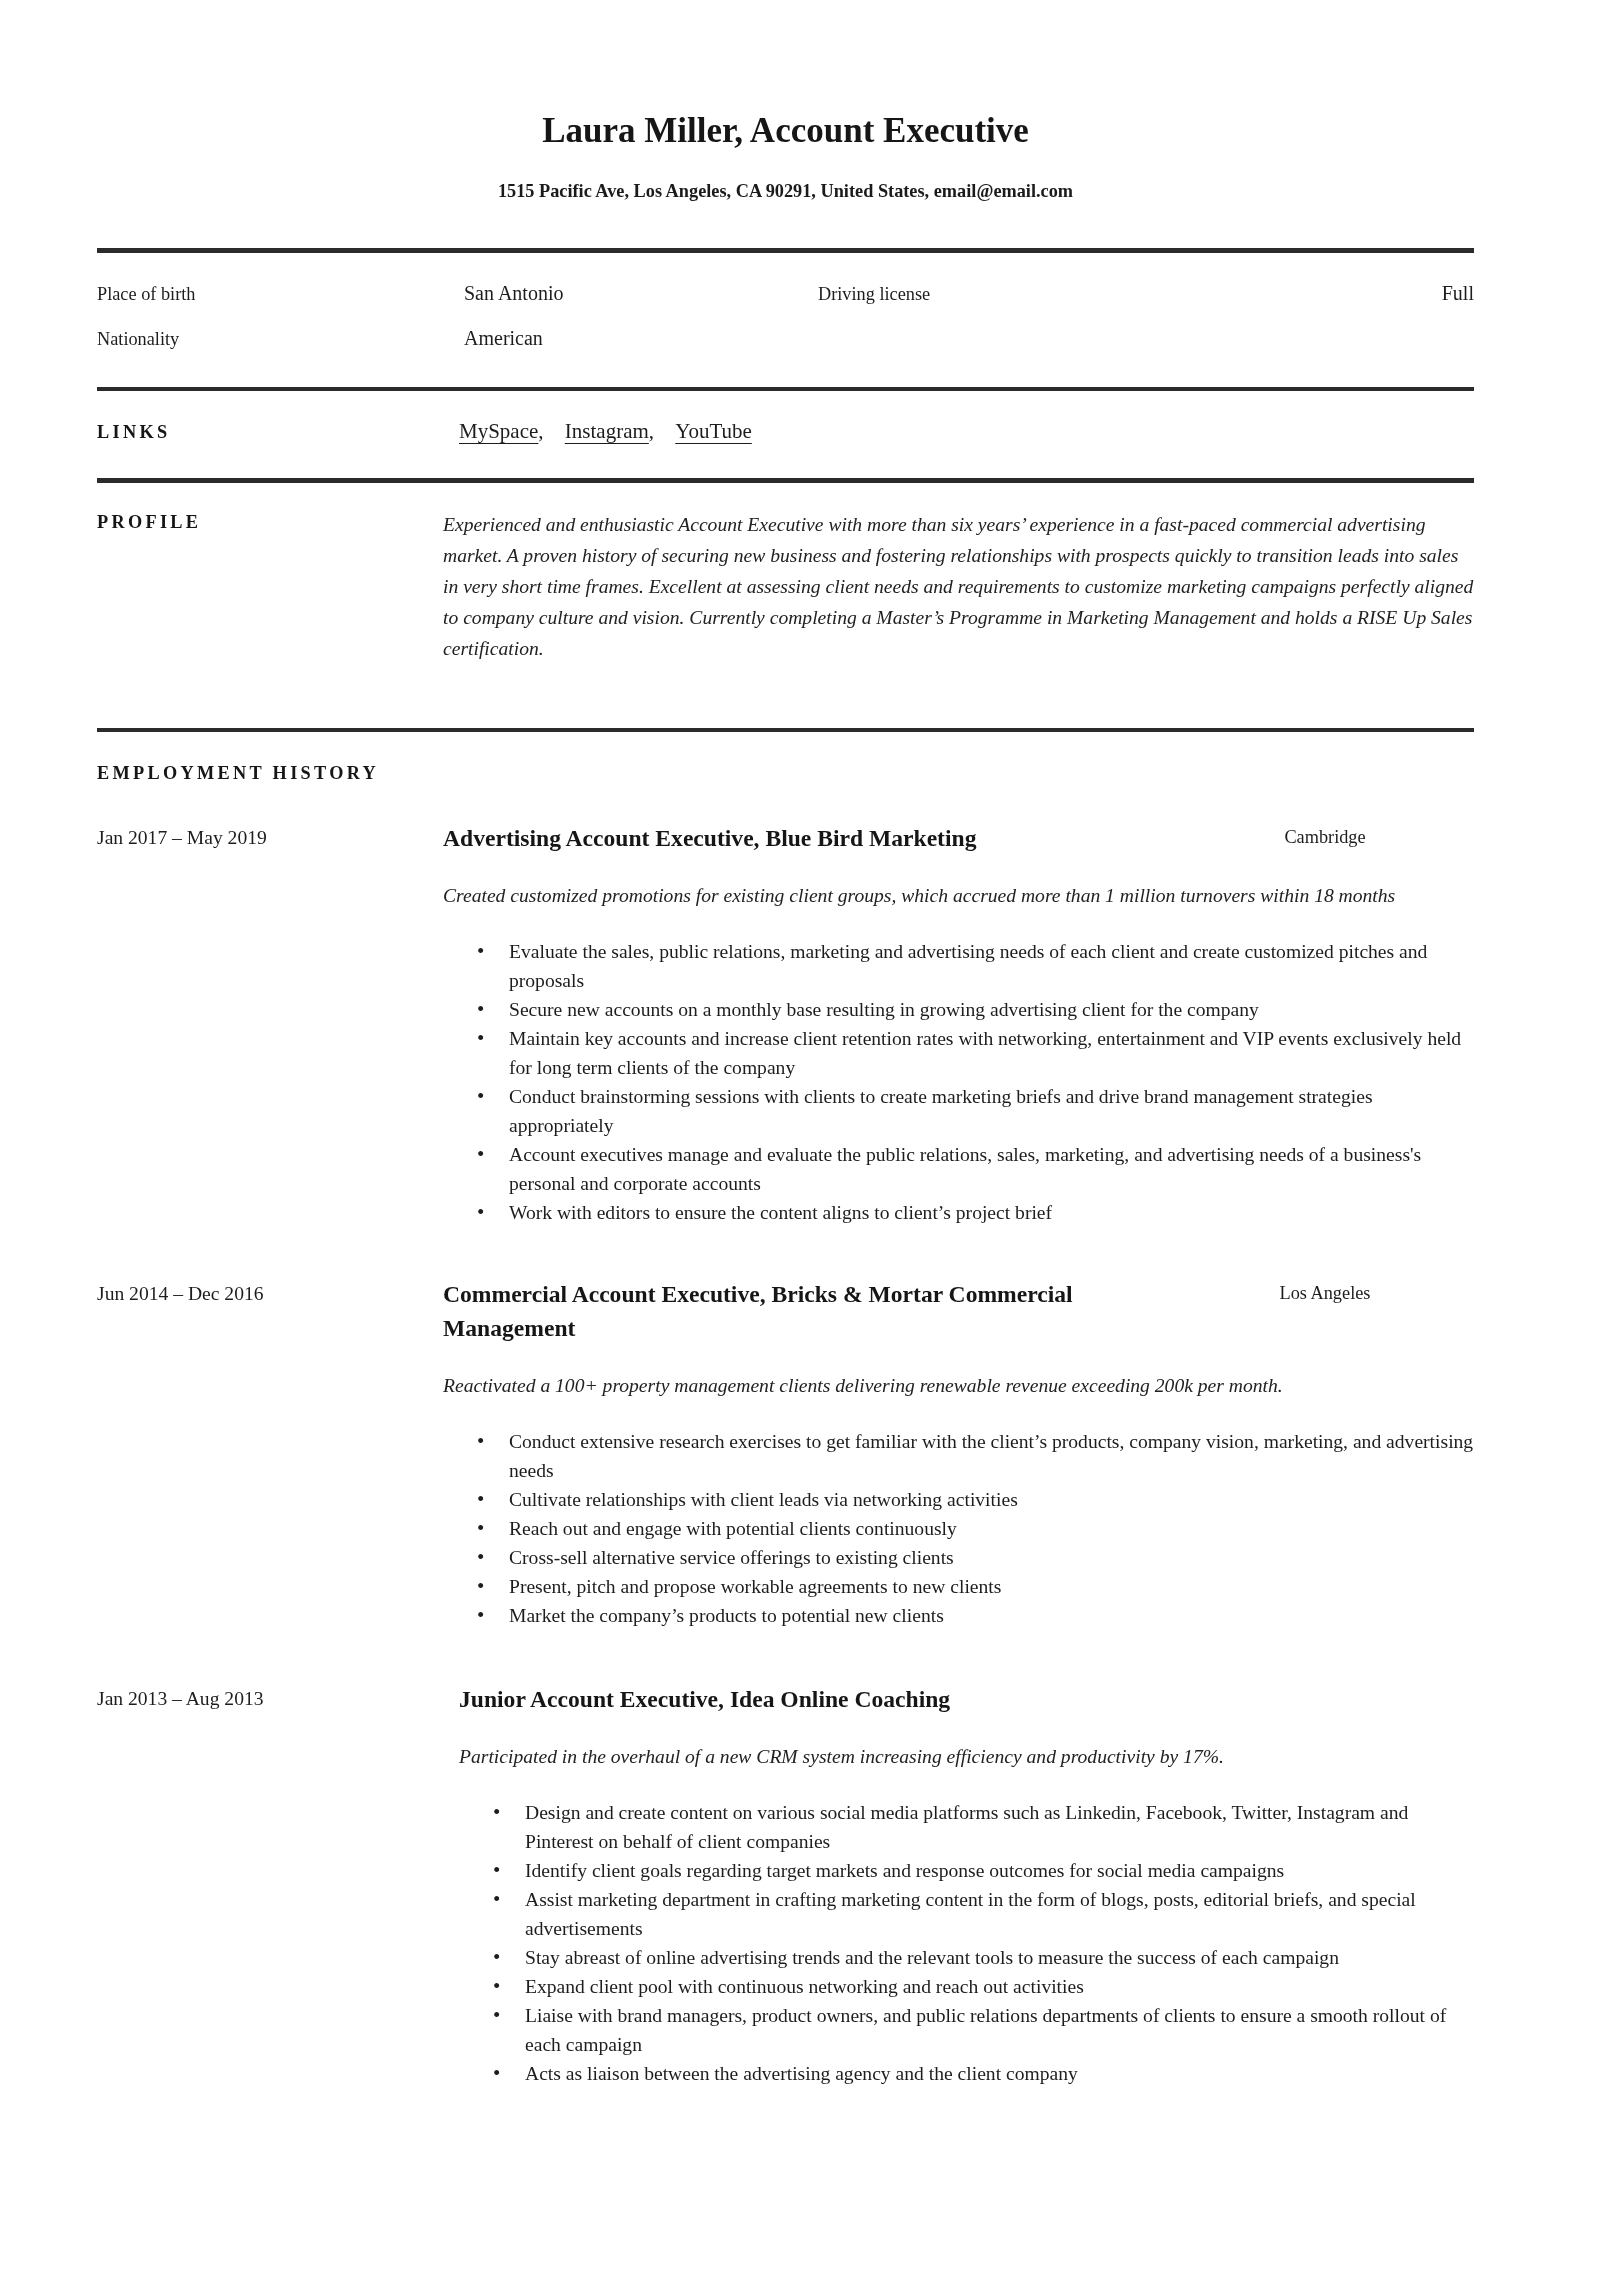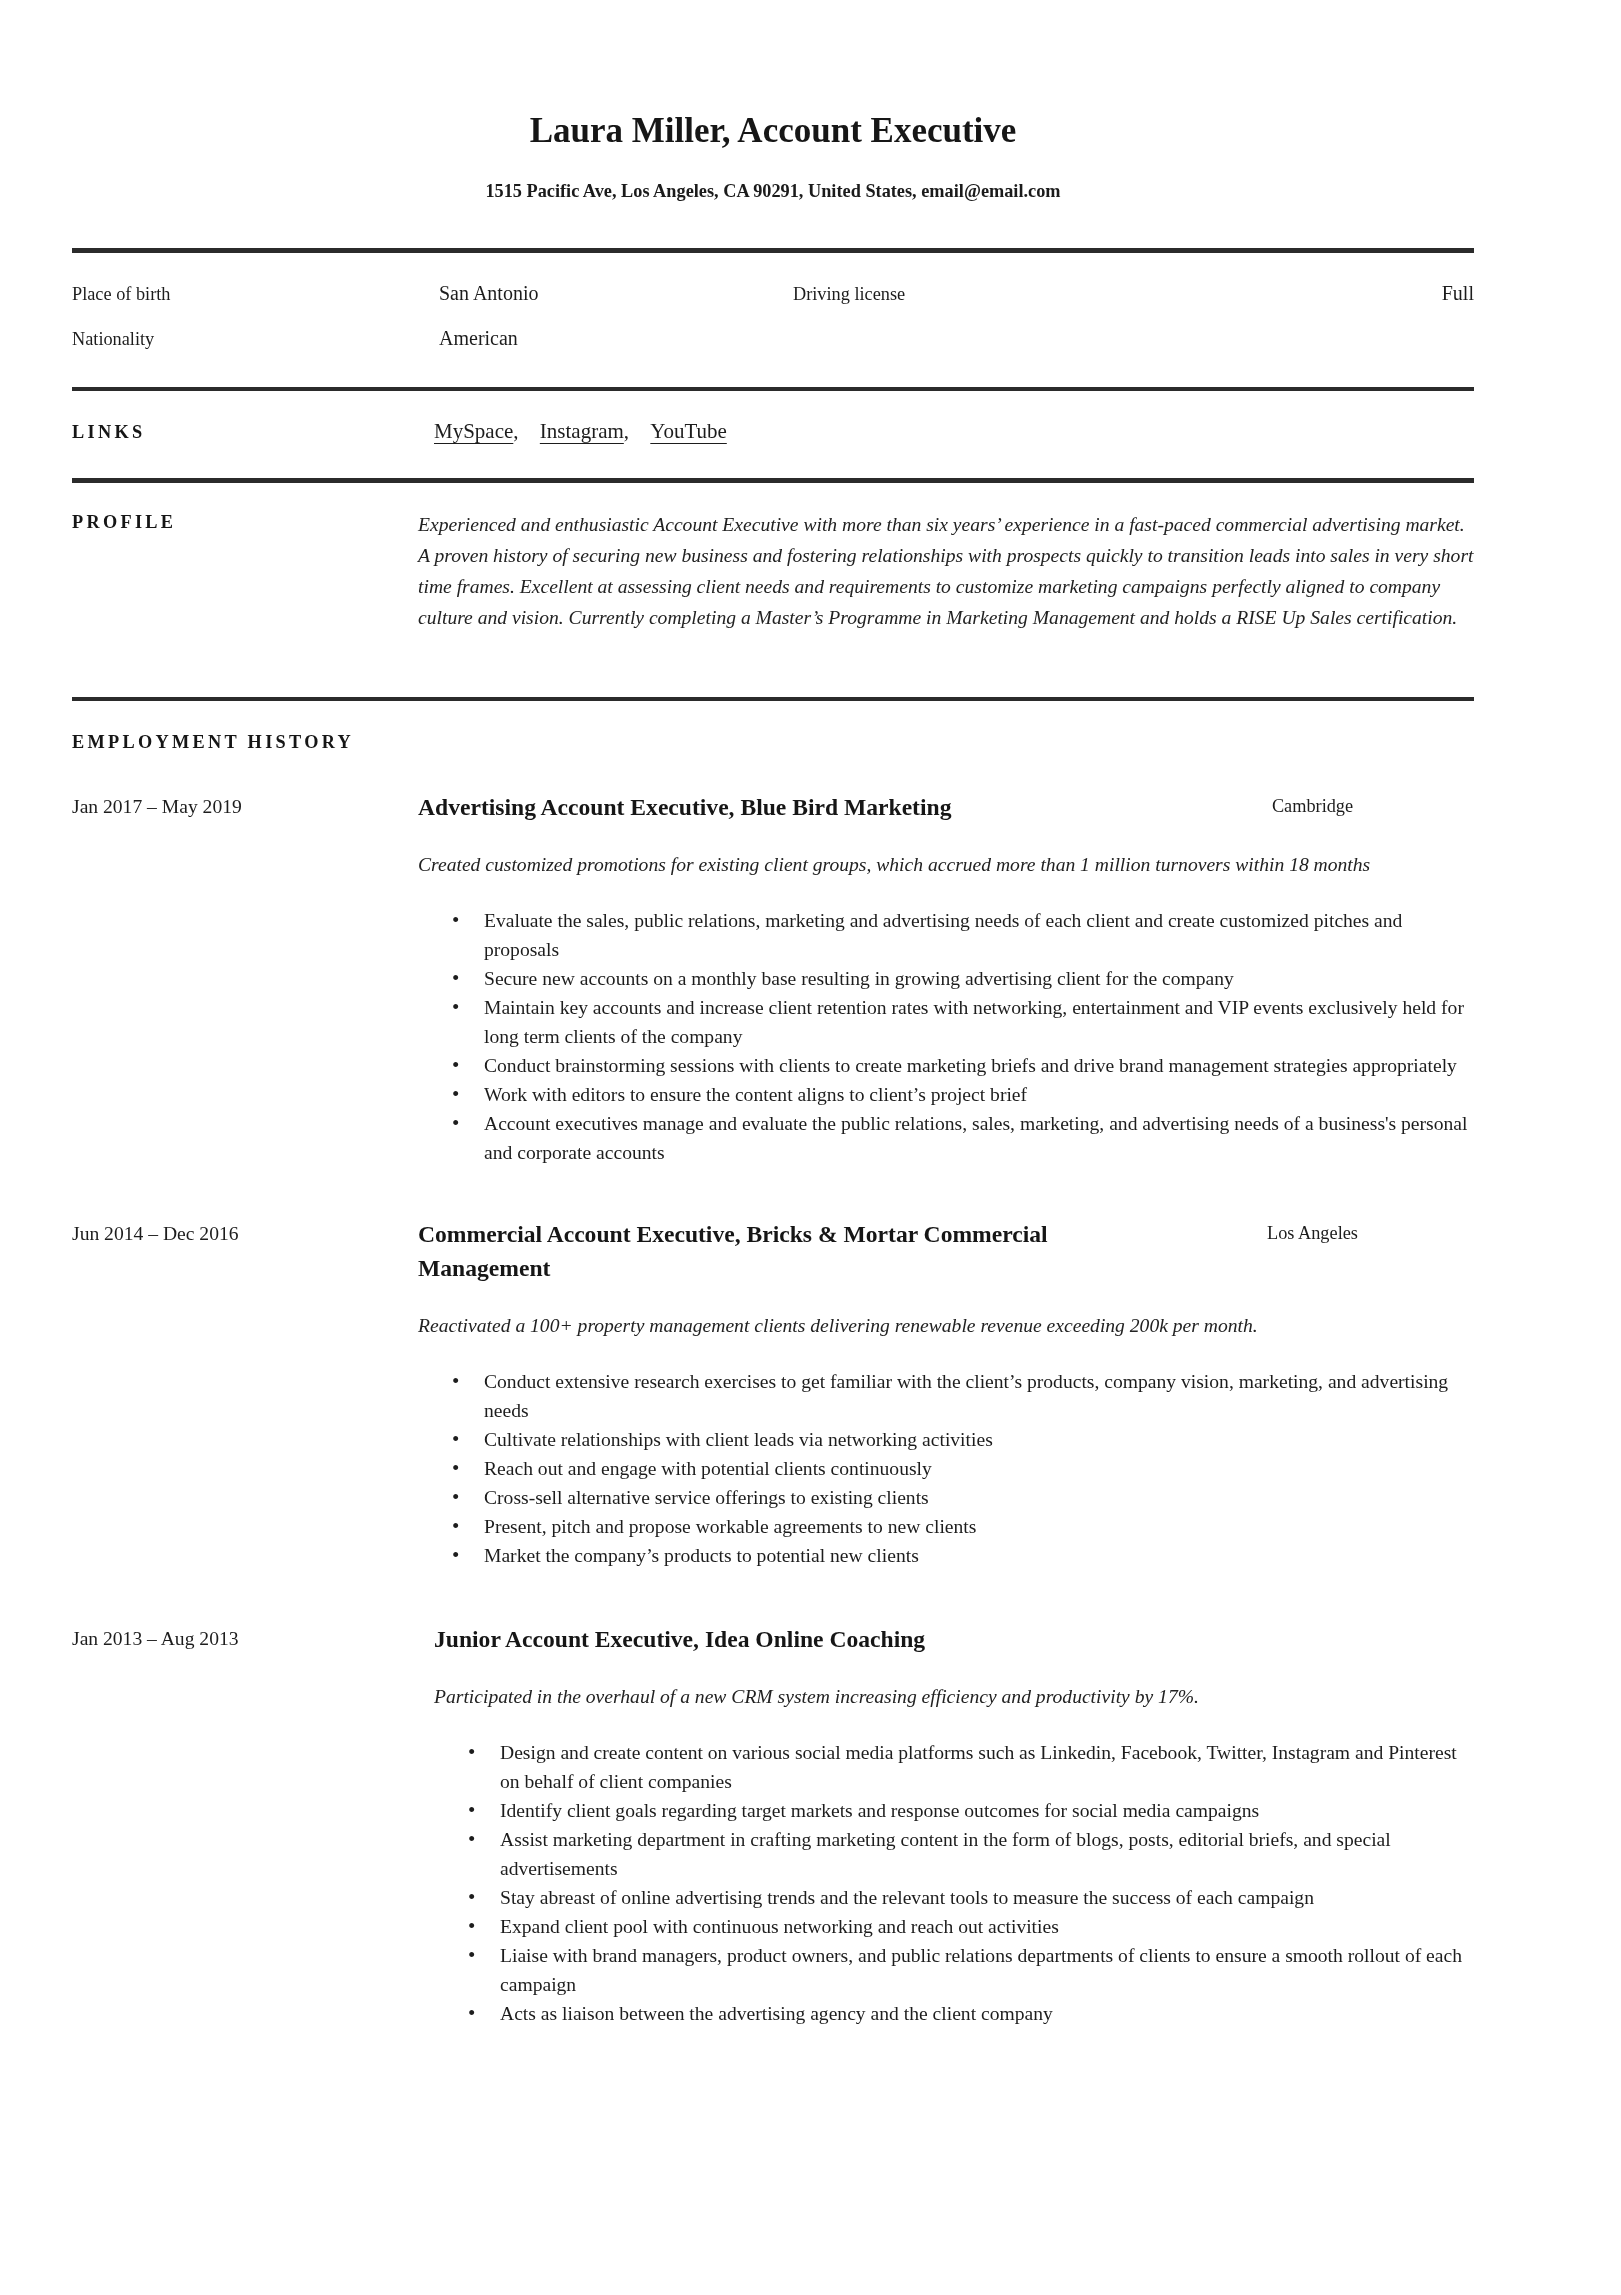--- a/index.html
+++ b/index.html
@@ -3,21 +3,21 @@
 <meta charset="utf-8">
 <style>
   html,body { margin:0; padding:0; background:#ffffff; }
   .page {
     position:relative;
     width:1580px; height:2295px;
     background:#ffffff;
     font-family:"Liberation Serif","DejaVu Serif",serif;
     color:#1d1d1d;
     box-sizing:border-box;
-    padding:111px 106px 0 72px;
+    padding:111px 106px 0 97px;
     overflow:hidden;
   }
   .name {
     text-align:center;
     font-size:35px; font-weight:bold;
     line-height:1.15;
     color:#161616;
   }
   .contact {
     text-align:center;
@@ -154,22 +154,22 @@
       <div class="job-head">
         <div class="job-title">Advertising Account Executive, Blue Bird Marketing</div>
         <div class="job-loc">Cambridge</div>
       </div>
       <div class="job-summary">Created customized promotions for existing client groups, which accrued more than 1 million turnovers within 18 months</div>
       <ul class="job-bullets">
           <li>Evaluate the sales, public relations, marketing and advertising needs of each client and create customized pitches and proposals</li>
           <li>Secure new accounts on a monthly base resulting in growing advertising client for the company</li>
           <li>Maintain key accounts and increase client retention rates with networking, entertainment and VIP events exclusively held for long term clients of the company</li>
           <li>Conduct brainstorming sessions with clients to create marketing briefs and drive brand management strategies appropriately</li>
+          <li>Account executives manage and evaluate the public relations, sales, marketing, and advertising needs of a business's personal and corporate accounts</li>
           <li>Work with editors to ensure the content aligns to client’s project brief</li>
-          <li>Account executives manage and evaluate the public relations, sales, marketing, and advertising needs of a business's personal and corporate accounts</li>
         </ul>
     </div>
   </div>
 
   <div class="job job-2">
     <div class="job-dates">Jun 2014 – Dec 2016</div>
     <div class="job-main">
       <div class="job-head">
         <div class="job-title">Commercial Account Executive, Bricks &amp; Mortar Commercial Management</div>
         <div class="job-loc">Los Angeles</div>

